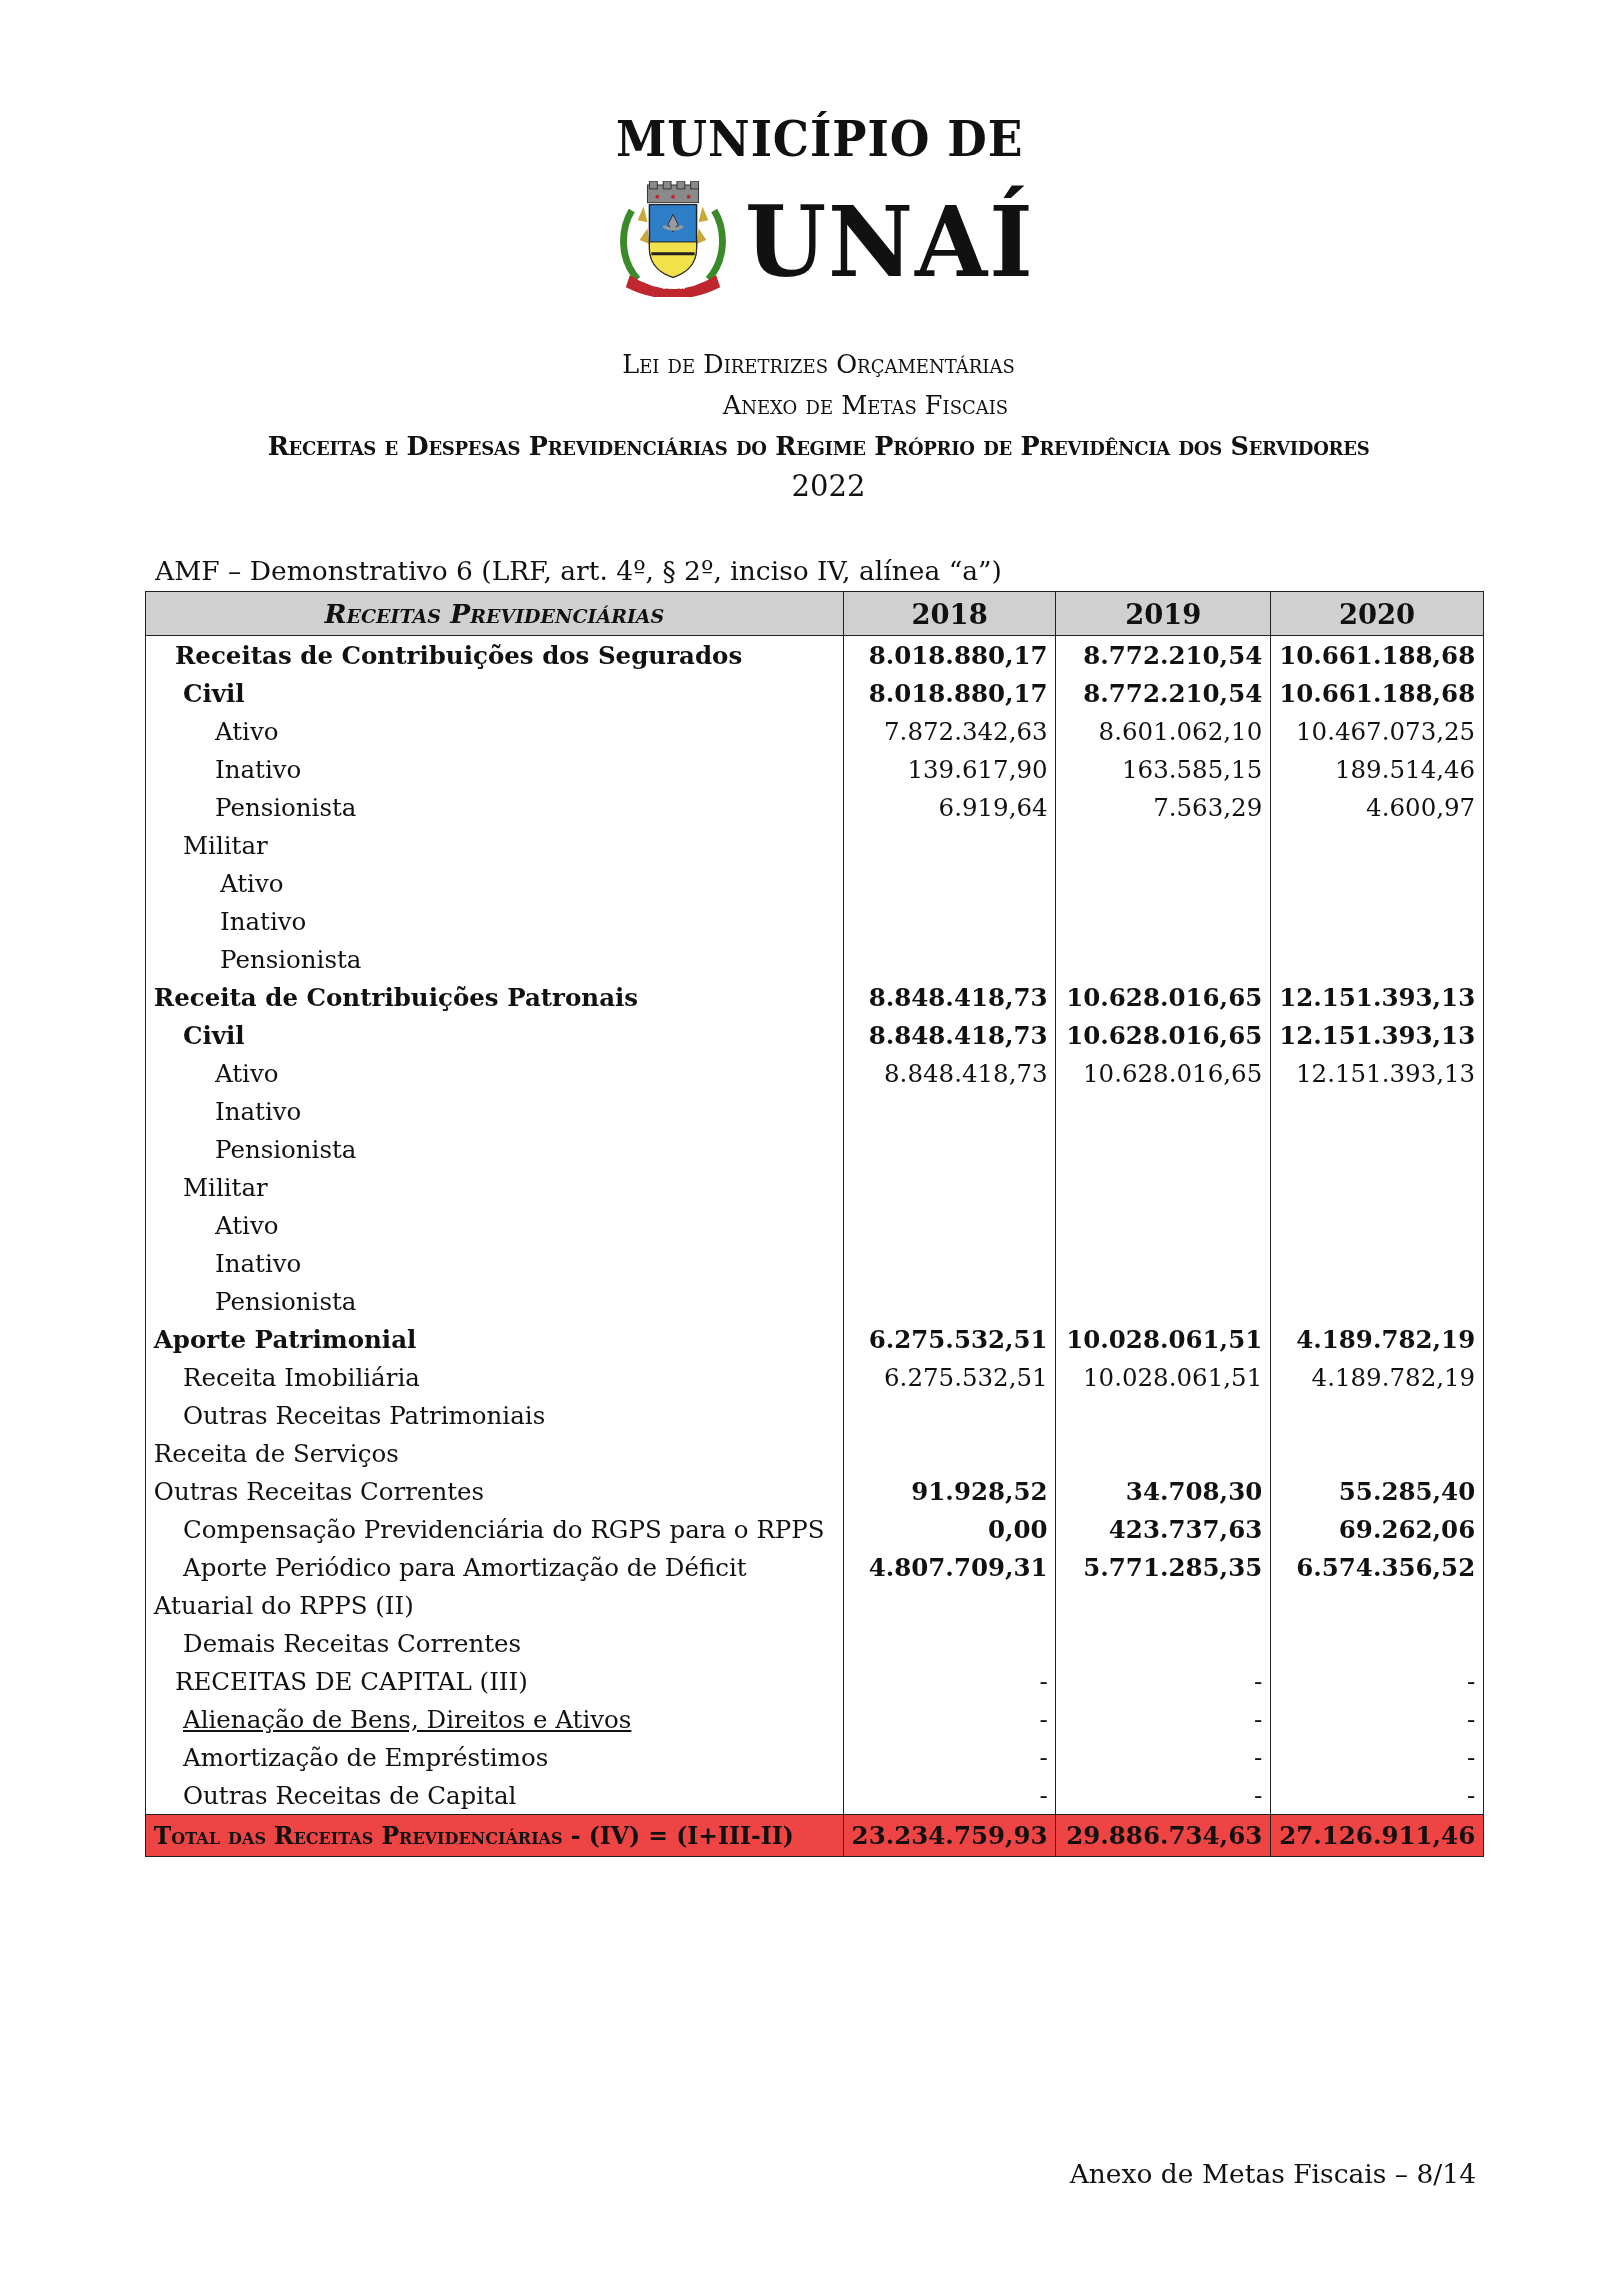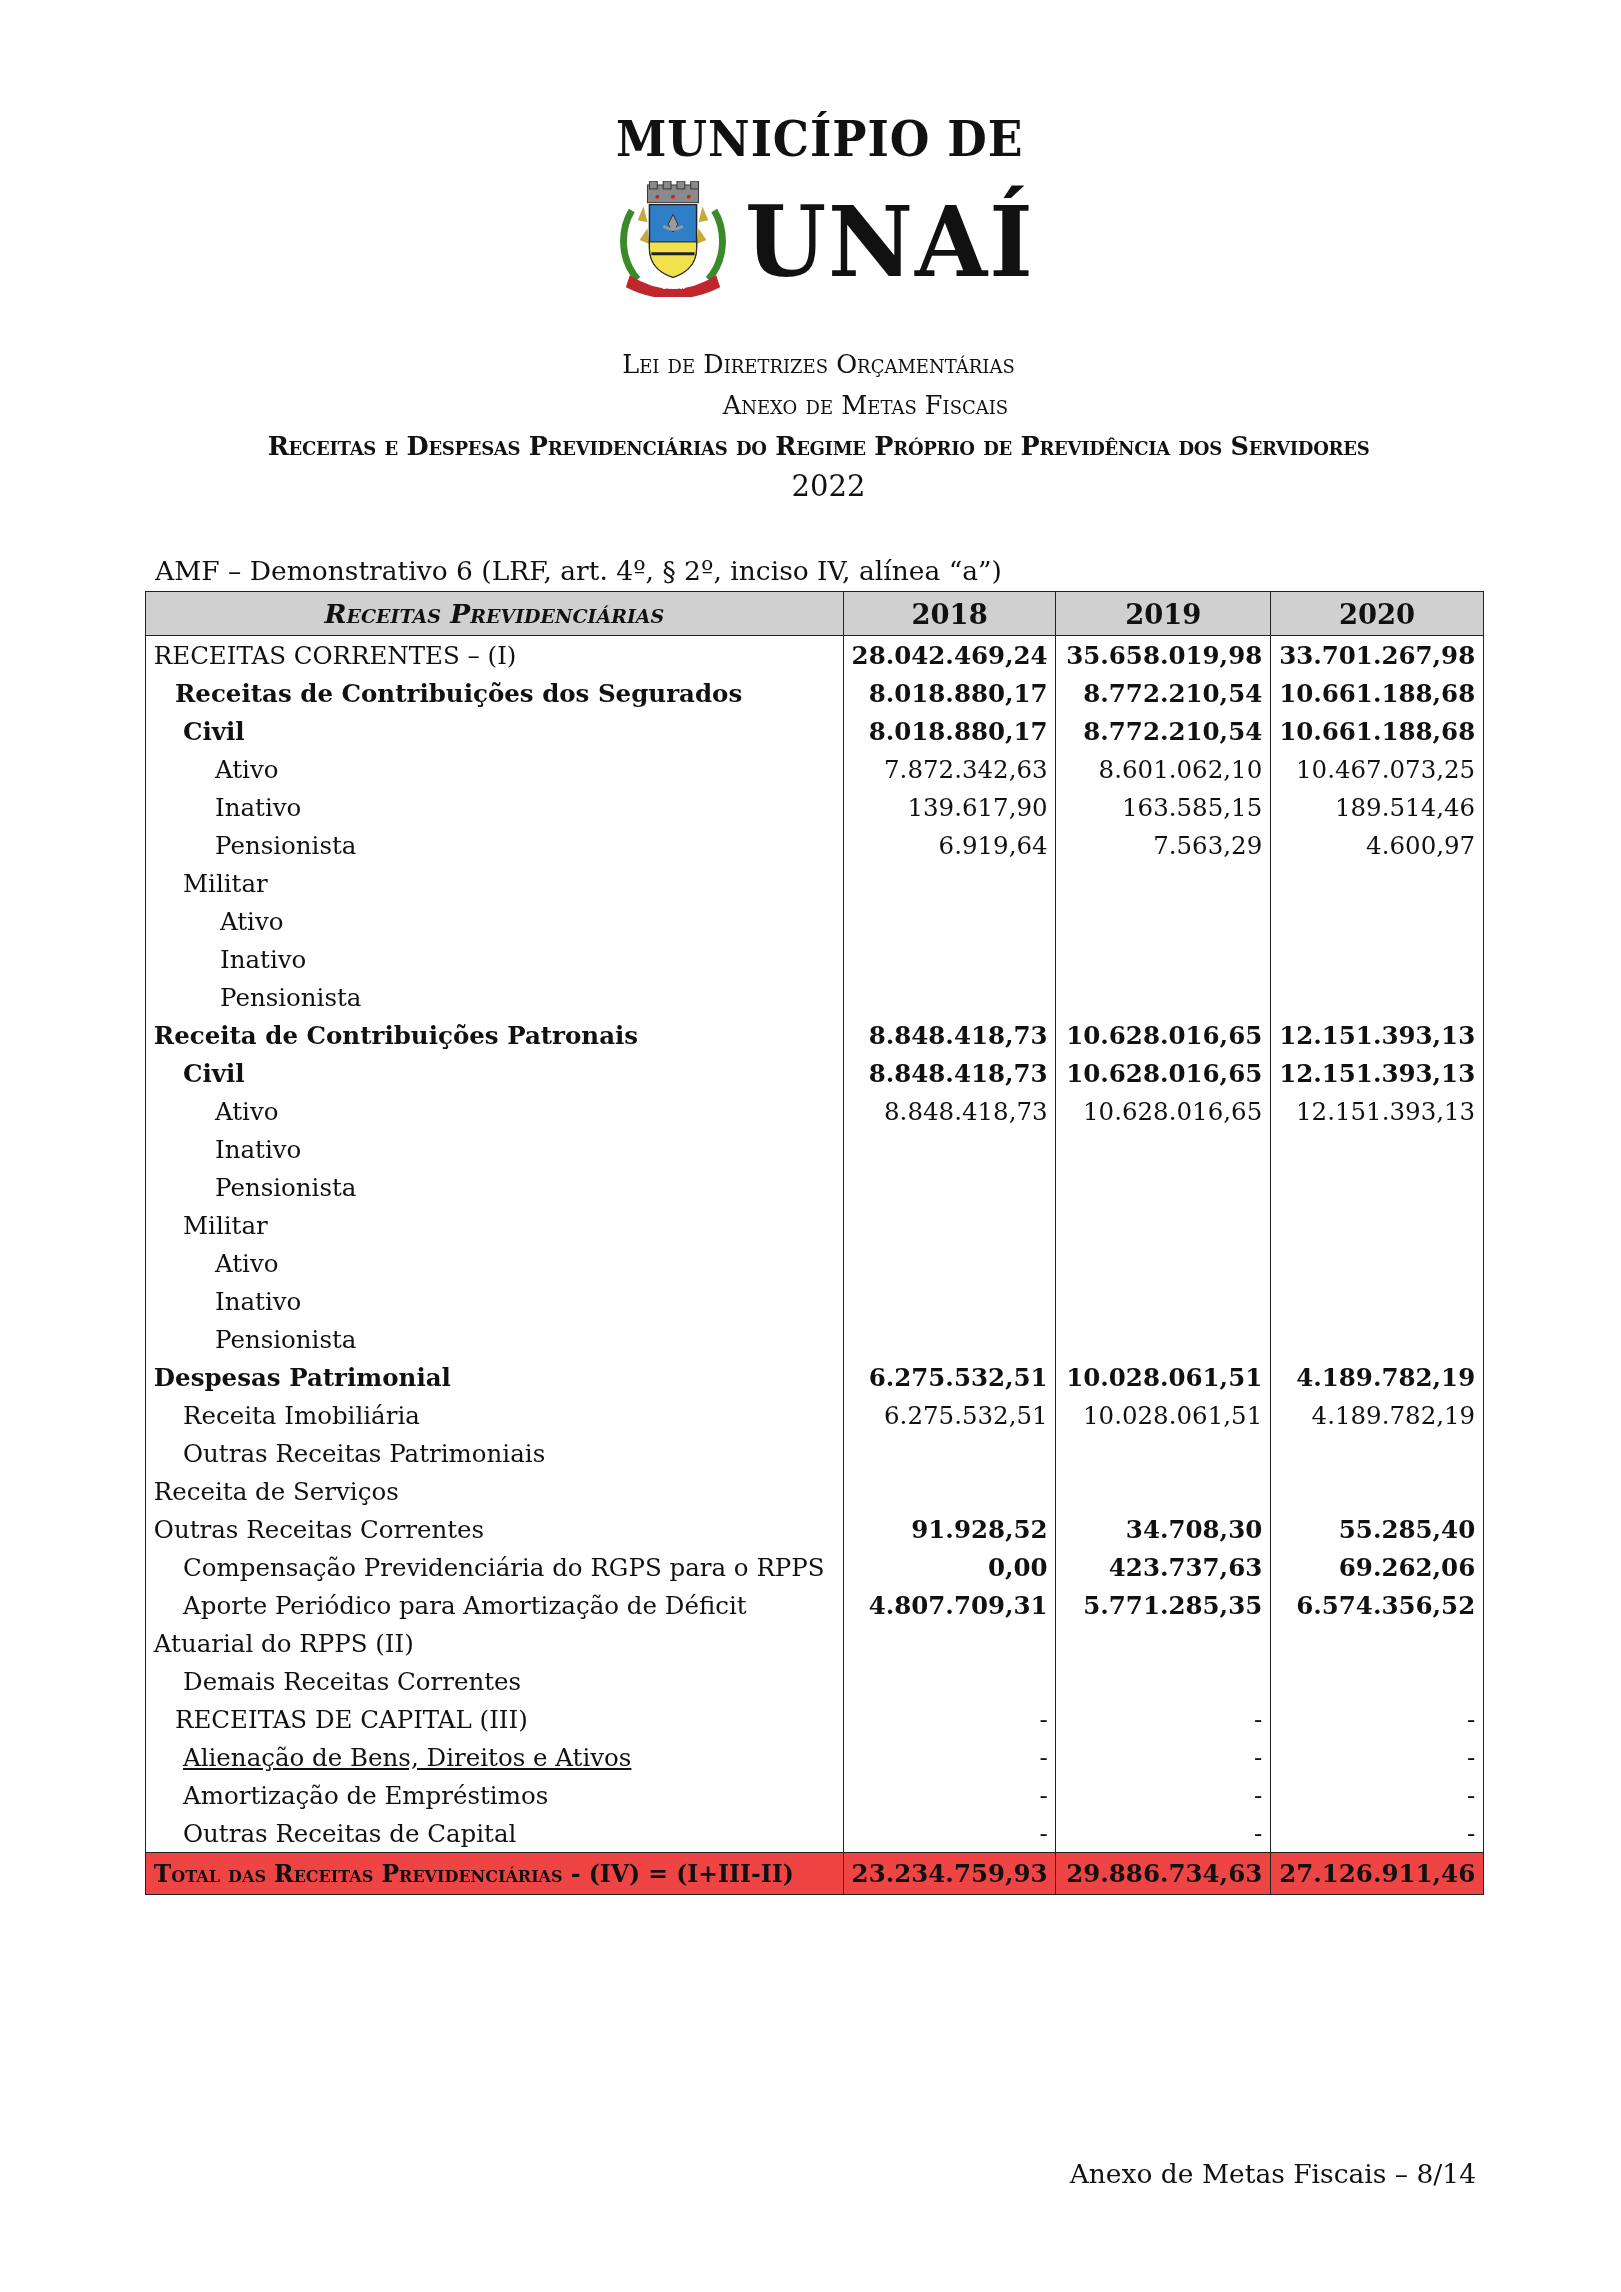--- a/index.html
+++ b/index.html
@@ -77,26 +77,20 @@
   <thead>
     <tr>
       <th class="lbl">Receitas Previdenciárias</th>
       <th>2018</th>
       <th>2019</th>
       <th>2020</th>
     </tr>
   </thead>
   <tbody id="tbody">
       <tr>
-        <td style="padding-left: 7.8px;">RECEITAS CORRENTES – (I)</td>
-        <td class="num b">28.042.469,24</td>
-        <td class="num b">35.658.019,98</td>
-        <td class="num b">33.701.267,98</td>
-      </tr>
-      <tr>
         <td class="b" style="padding-left: 29px;">Receitas de Contribuições dos Segurados</td>
         <td class="num b">8.018.880,17</td>
         <td class="num b">8.772.210,54</td>
         <td class="num b">10.661.188,68</td>
       </tr>
       <tr>
         <td class="b" style="padding-left: 37px;">Civil</td>
         <td class="num b">8.018.880,17</td>
         <td class="num b">8.772.210,54</td>
         <td class="num b">10.661.188,68</td>
@@ -191,21 +185,21 @@
         <td class="num"></td>
         <td class="num"></td>
       </tr>
       <tr>
         <td style="padding-left: 69px;">Pensionista</td>
         <td class="num"></td>
         <td class="num"></td>
         <td class="num"></td>
       </tr>
       <tr>
-        <td class="b" style="padding-left: 7.8px;">Despesas Patrimonial</td>
+        <td class="b" style="padding-left: 7.8px;">Aporte Patrimonial</td>
         <td class="num b">6.275.532,51</td>
         <td class="num b">10.028.061,51</td>
         <td class="num b">4.189.782,19</td>
       </tr>
       <tr>
         <td style="padding-left: 37px;">Receita Imobiliária</td>
         <td class="num">6.275.532,51</td>
         <td class="num">10.028.061,51</td>
         <td class="num">4.189.782,19</td>
       </tr>

